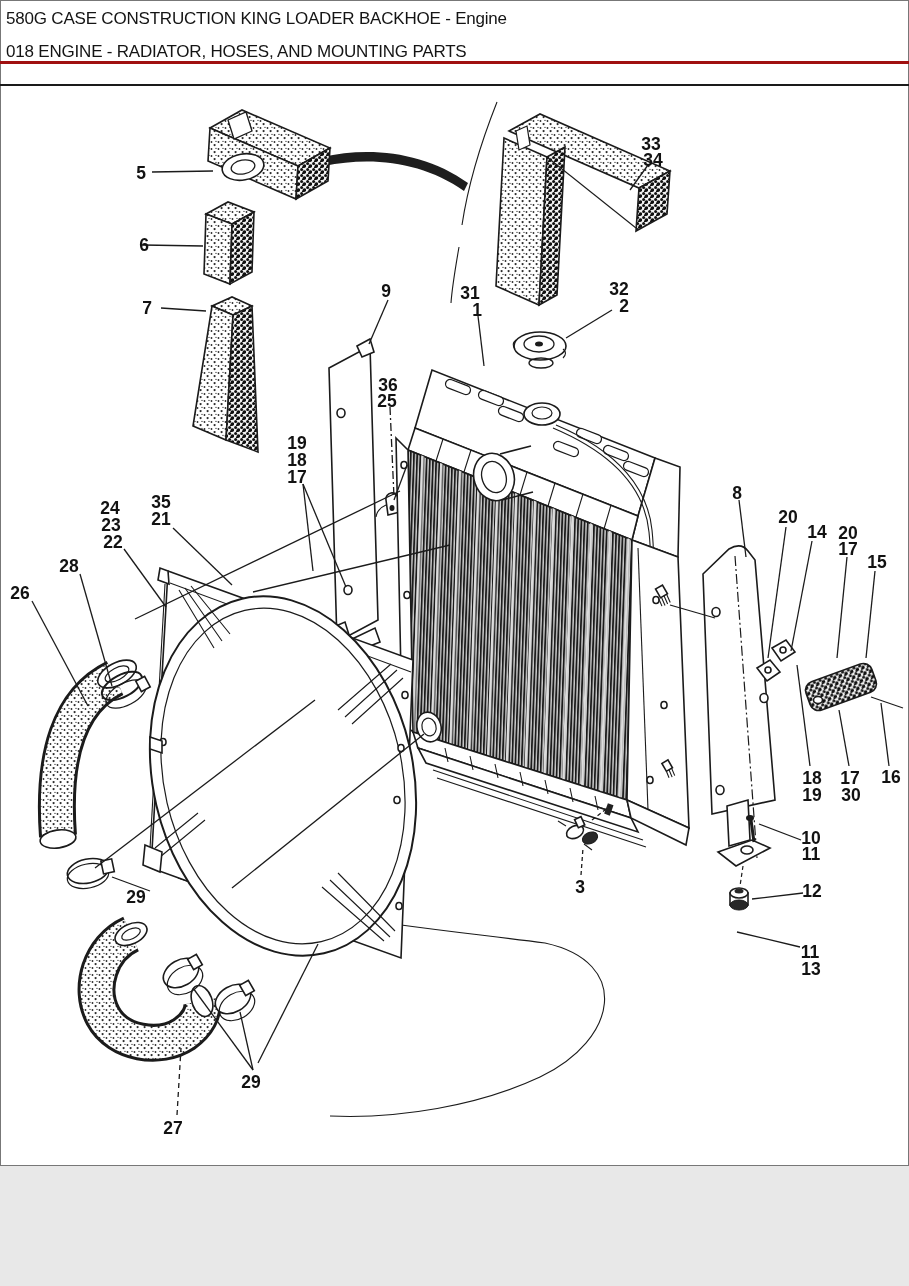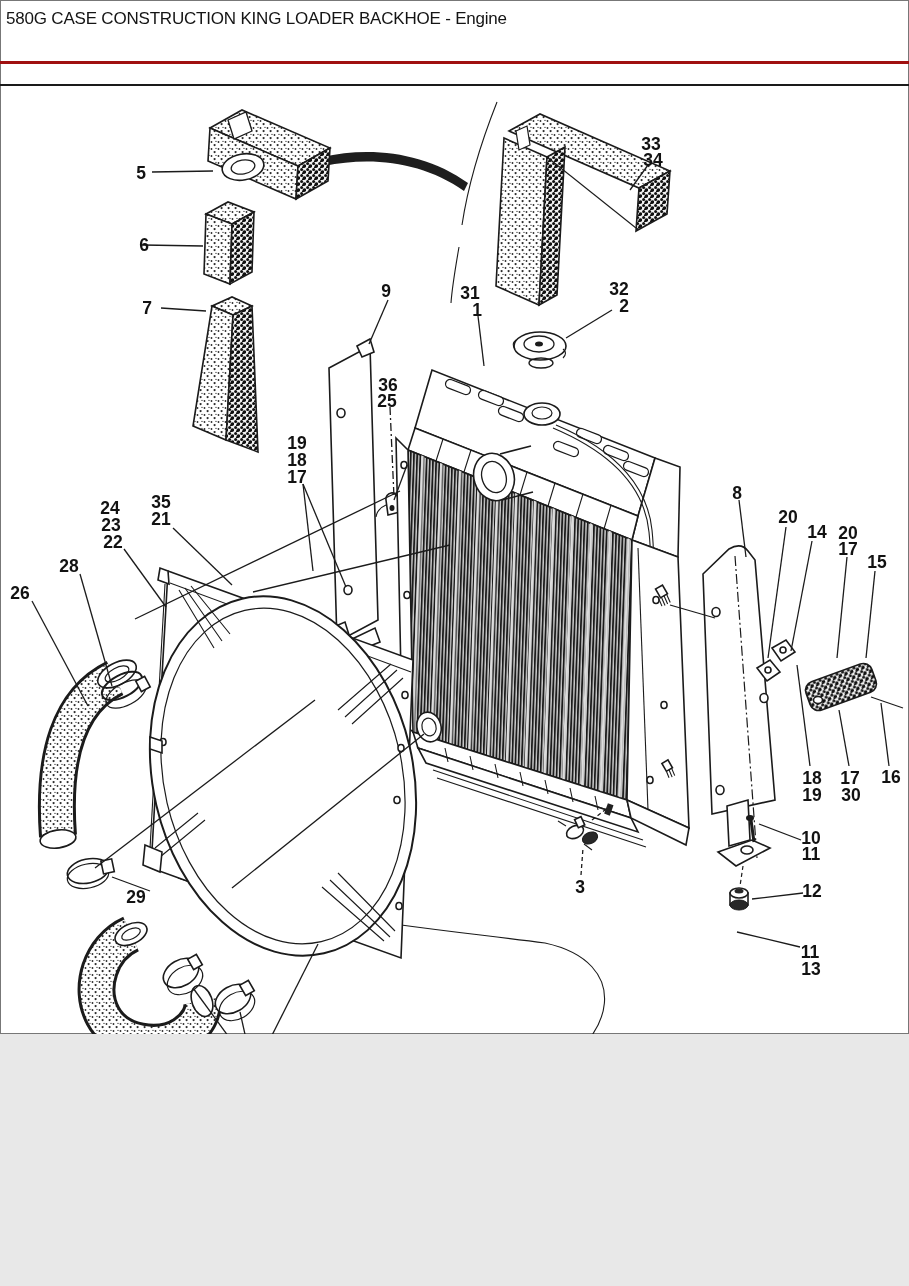--- a/index.html
+++ b/index.html
@@ -1,36 +1,37 @@
 <!DOCTYPE html>
 <html><head>
 <meta charset="utf-8">
 <style>
   html,body{margin:0;padding:0;background:#e8e8e8;}
-  .page{position:relative;width:909px;height:1034px;background:#fff;
+  .page{position:relative;width:909px;height:1166px;background:#fff;
         font-family:"Liberation Sans",sans-serif;overflow:hidden;
         box-shadow:inset 0 0 0 1px #777;}
   .hdr{position:absolute;left:6px;color:#141414;font-size:17px;
        letter-spacing:-0.2px;white-space:nowrap;z-index:3;}
   #hdr1{top:9px;}
   #hdr2{top:42px;}
   .red-divider{position:absolute;top:61px;left:0;width:909px;height:3px;z-index:3;}
   svg.diagram{position:absolute;top:0;left:0;z-index:1;}
   .ln{stroke:#1b1b1b;stroke-width:1.6;fill:none;}
   .th{stroke:#1b1b1b;stroke-width:1.1;fill:none;}
   .wh{fill:#ffffff;stroke:#1b1b1b;stroke-width:1.6;}
   .leader{stroke:#1b1b1b;stroke-width:1.3;fill:none;}
   #callouts text{font-family:"Liberation Sans",sans-serif;font-weight:bold;
                  font-size:17.5px;text-anchor:middle;fill:#121212;}
 </style>
 </head>
 <body>
 
 <div class="page">
   <div class="hdr" id="hdr1">580G CASE CONSTRUCTION KING LOADER BACKHOE - Engine</div>
+  <div class="hdr" id="hdr2">018 ENGINE - RADIATOR, HOSES, AND MOUNTING PARTS</div>
   <div class="red-divider" style="background: rgb(160, 16, 16);"></div>
 
   <svg class="diagram" width="909" height="1286" viewBox="0 0 909 1286">
     <defs>
       <pattern id="stip" width="7" height="7" patternUnits="userSpaceOnUse">
         <rect width="7" height="7" fill="#ffffff"></rect>
         <circle cx="1.5" cy="2" r="0.9" fill="#2a2a2a"></circle>
         <circle cx="4.6" cy="5.1" r="1.1" fill="#2a2a2a"></circle>
         <circle cx="6" cy="1.4" r="0.6" fill="#2a2a2a"></circle>
       </pattern>

